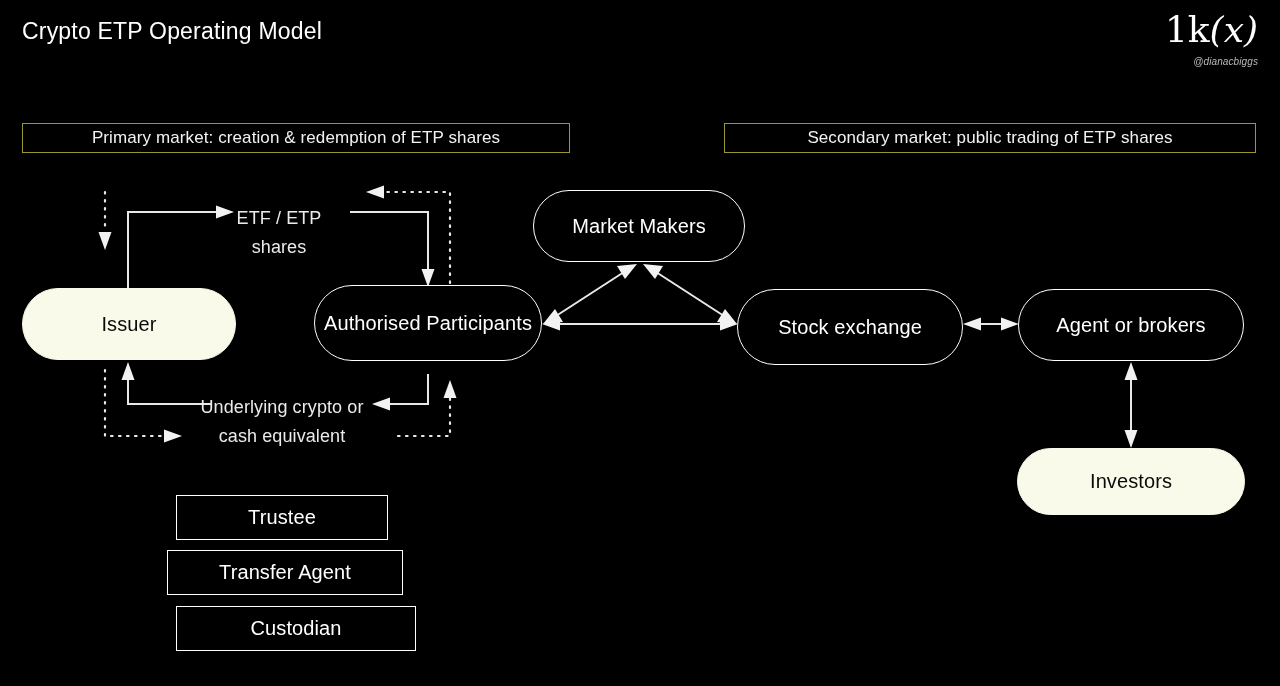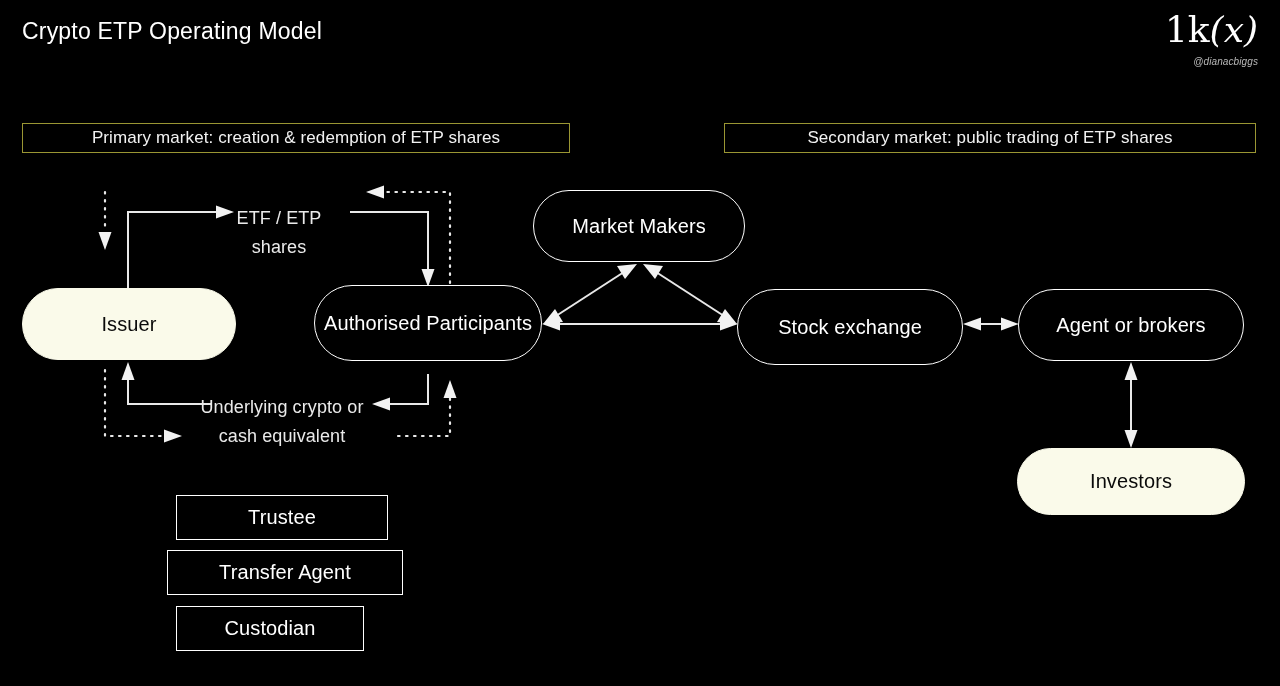--- a/index.html
+++ b/index.html
@@ -100,21 +100,21 @@
 
   #node-issuer       { left: 22px;  top: 288px; width: 214px; height: 72px; }
   #node-ap           { left: 314px; top: 285px; width: 228px; height: 76px; }
   #node-mm           { left: 533px; top: 190px; width: 212px; height: 72px; }
   #node-exchange     { left: 737px; top: 289px; width: 226px; height: 76px; }
   #node-banks        { left: 1018px;top: 289px; width: 226px; height: 72px; }
   #node-investors    { left: 1017px;top: 448px; width: 228px; height: 67px; text-align: center; }
 
   #node-trustee      { left: 176px; top: 495px; width: 212px; height: 45px; }
   #node-transfer     { left: 167px; top: 550px; width: 236px; height: 45px; }
-  #node-custodian    { left: 176px; top: 606px; width: 188px; height: 45px; }
+  #node-custodian    { left: 176px; top: 606px; width: 240px; height: 45px; }
 
   
   .edge-label {
     position: absolute;
     color: #eaeaea;
     font-size: 18px;
     line-height: 1.6;
     text-align: center;
     letter-spacing: 0.1px;
     z-index: 3;

